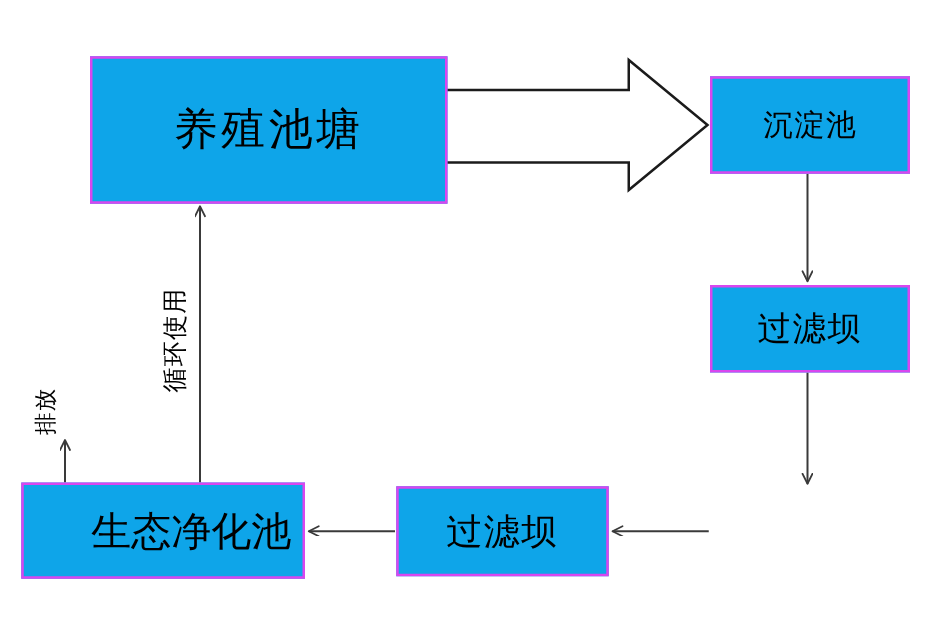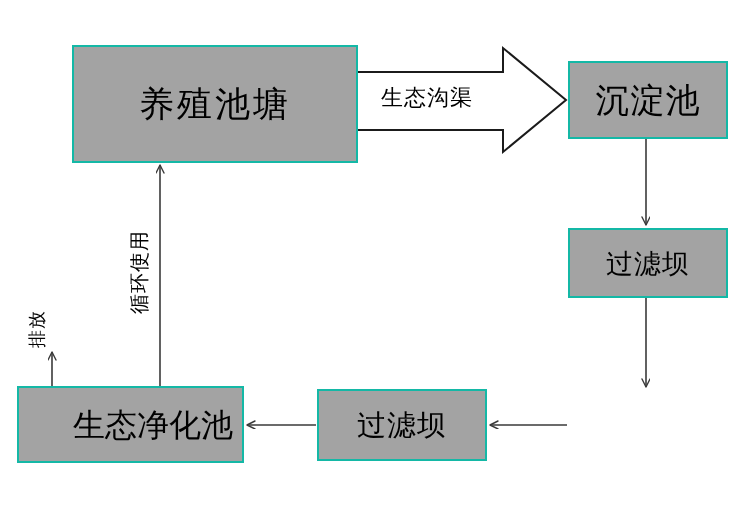--- a/index.html
+++ b/index.html
@@ -22,41 +22,41 @@
   svg.edges {
     position: absolute;
     left: 0;
     top: 0;
     width: 750px;
     height: 509px;
   }
   .node {
     position: absolute;
     box-sizing: border-box;
-    border: 2px solid #14b8a6;
-    background: #a3a3a3;
+    border: 2px solid #d946ef;
+    background: #0ea5e9;
     display: flex;
     align-items: center;
     justify-content: center;
     color: #000000;
     font-weight: 400;
     letter-spacing: 1px;
     z-index: 3;
   }
   .node-label {
     line-height: 1;
     white-space: nowrap;
   }
 
   
   #node-pond      { left: 72px;  top: 45px;  width: 286px; height: 118px; }
   #node-pond .node-label { font-size: 35px; letter-spacing: 3px; }
 
   #node-sediment  { left: 568px; top: 61px;  width: 160px; height: 78px; }
-  #node-sediment .node-label { font-size: 34px; }
+  #node-sediment .node-label { font-size: 24px; }
 
   #node-filter-1  { left: 568px; top: 228px; width: 160px; height: 70px; }
   #node-filter-1 .node-label { font-size: 27px; }
 
   #node-aeration  { left: 568px; top: 390px; width: 160px; height: 72px; }
   #node-aeration .node-label { font-size: 27px; }
 
   #node-filter-2  { left: 317px; top: 389px; width: 170px; height: 72px; }
   #node-filter-2 .node-label { font-size: 29px; }
 
@@ -139,19 +139,18 @@
 
 
   <div class="node" id="node-filter-2">
     <span class="node-label">过滤坝</span>
   </div>
 
   <div class="node" id="node-purify">
     <span class="node-label">生态净化池</span>
   </div>
 
-  <div class="edge-label" id="label-ditch">生态沟渠</div>
 
   <div class="edge-label vlabel" id="label-recycle">循环使用</div>
 
   <div class="edge-label vlabel" id="label-discharge">排放</div>
 
 </div>
 
 </body></html>

